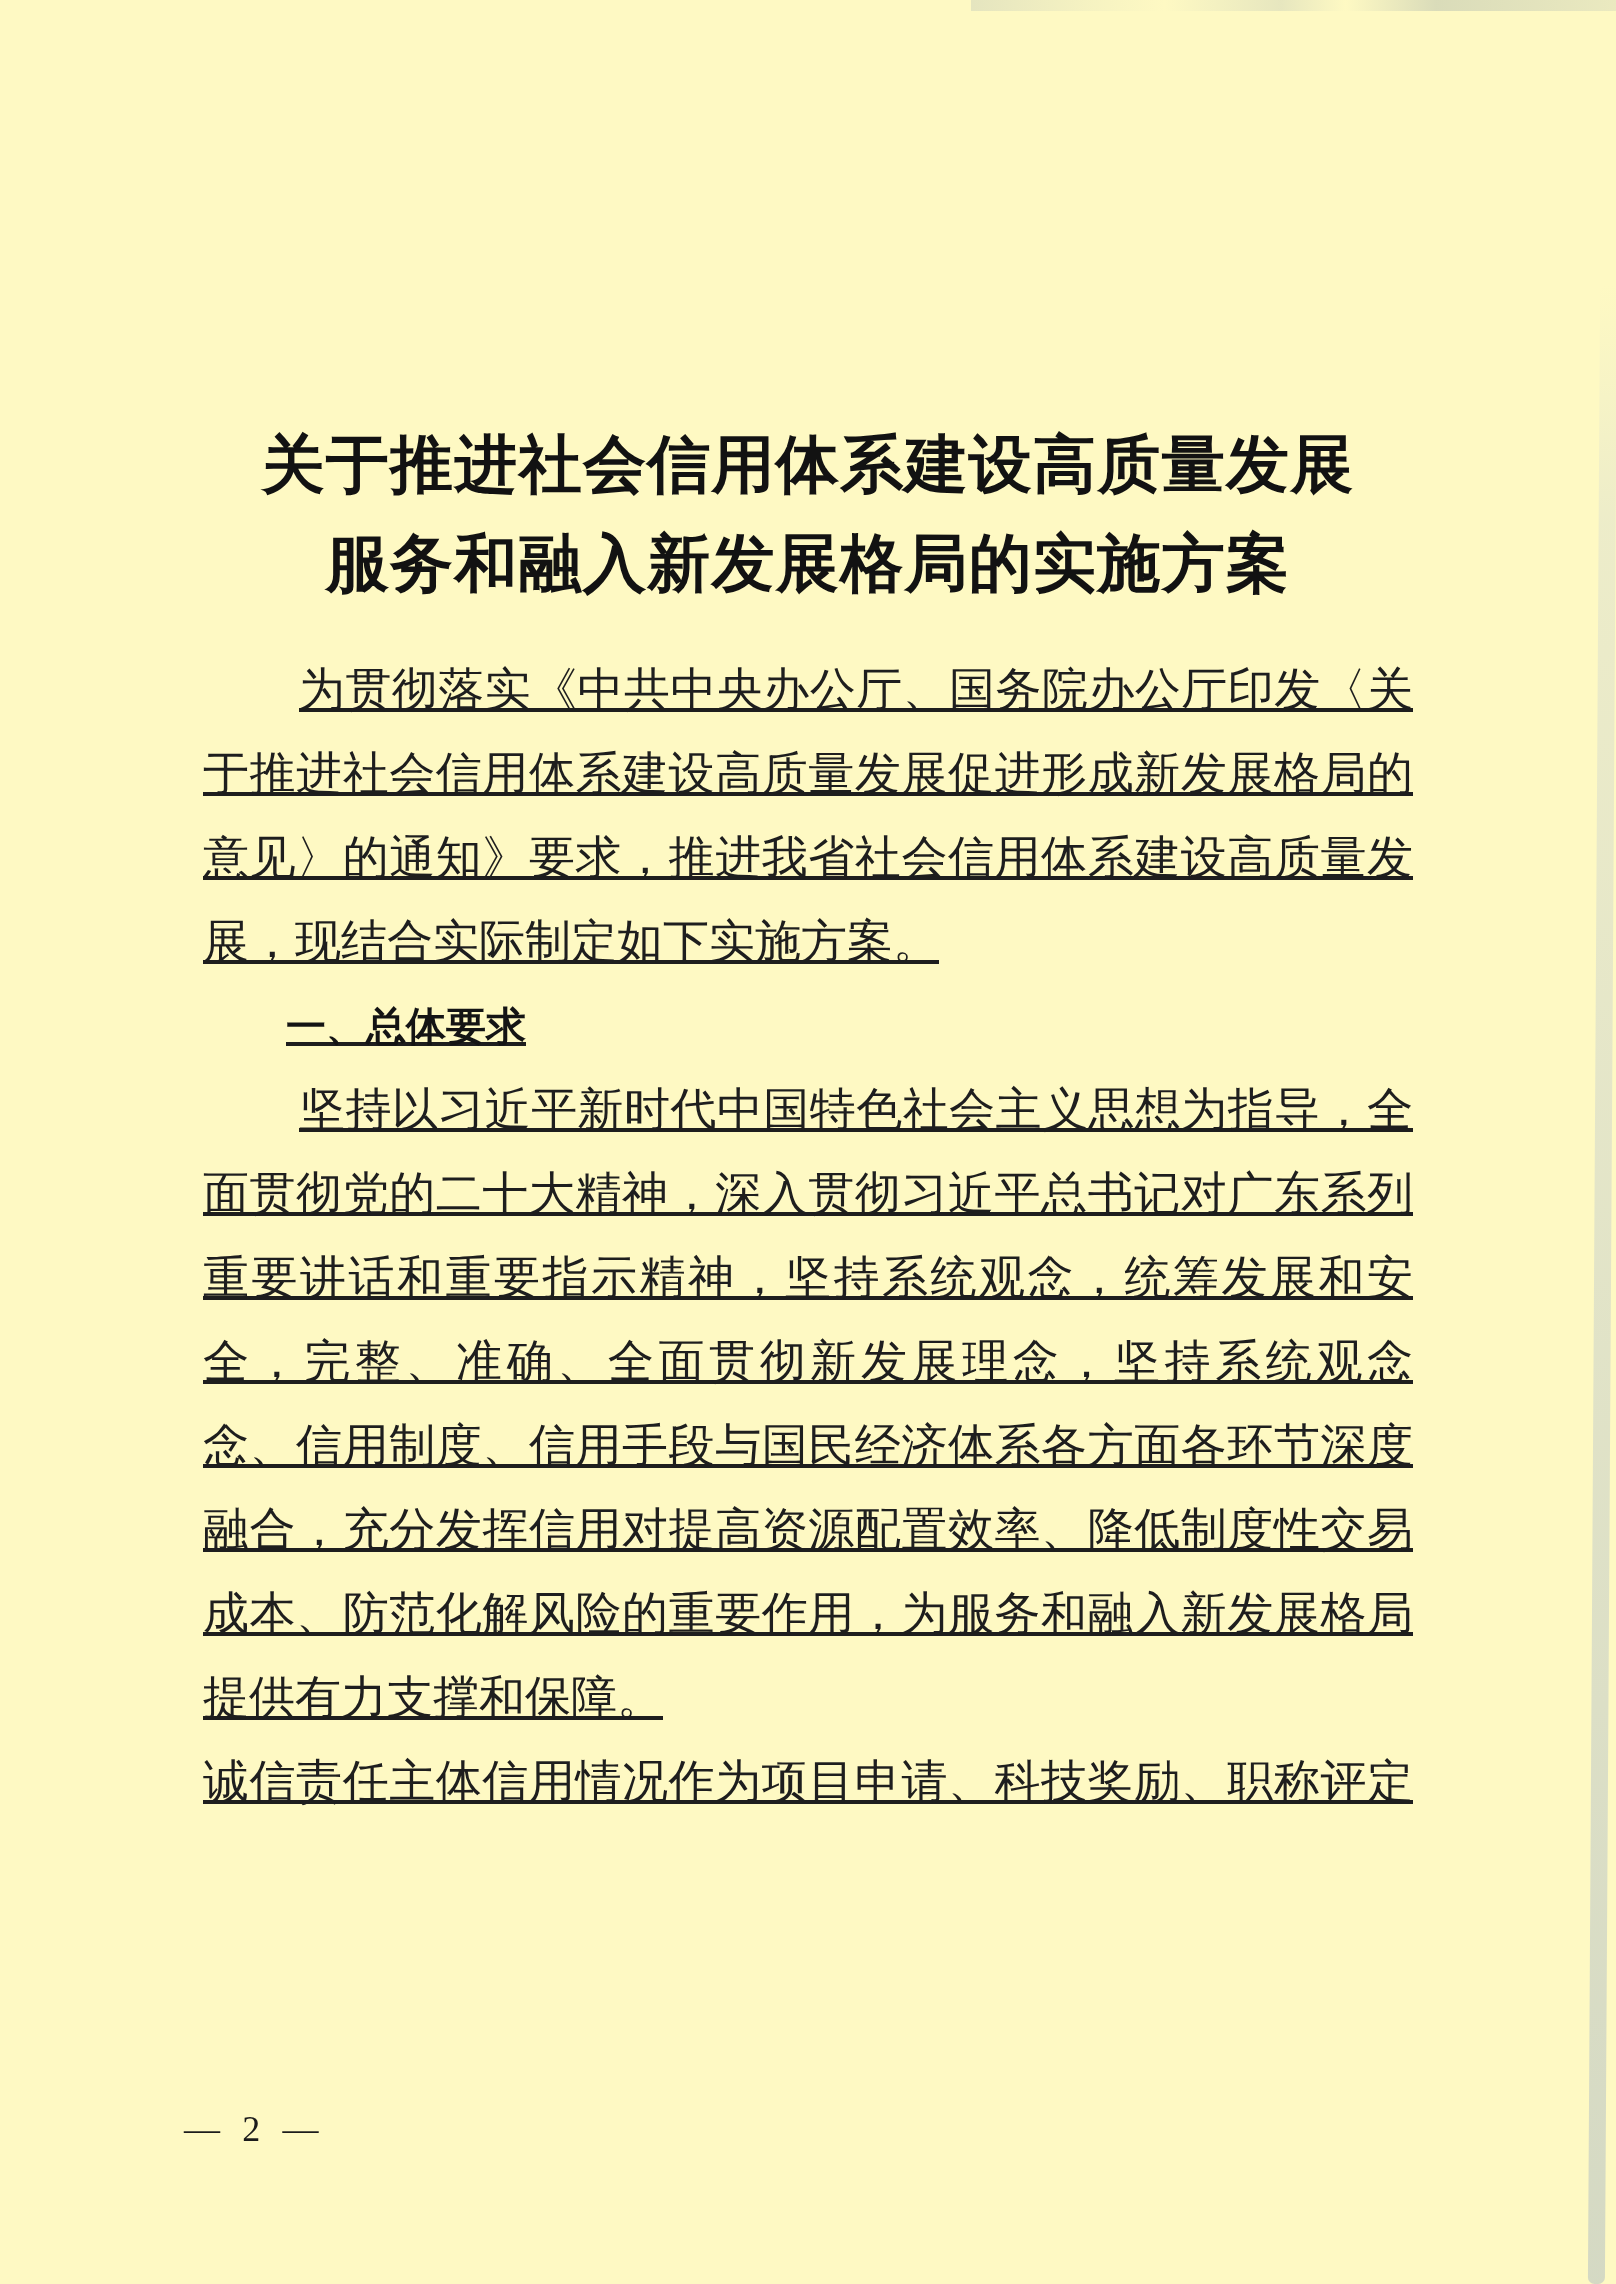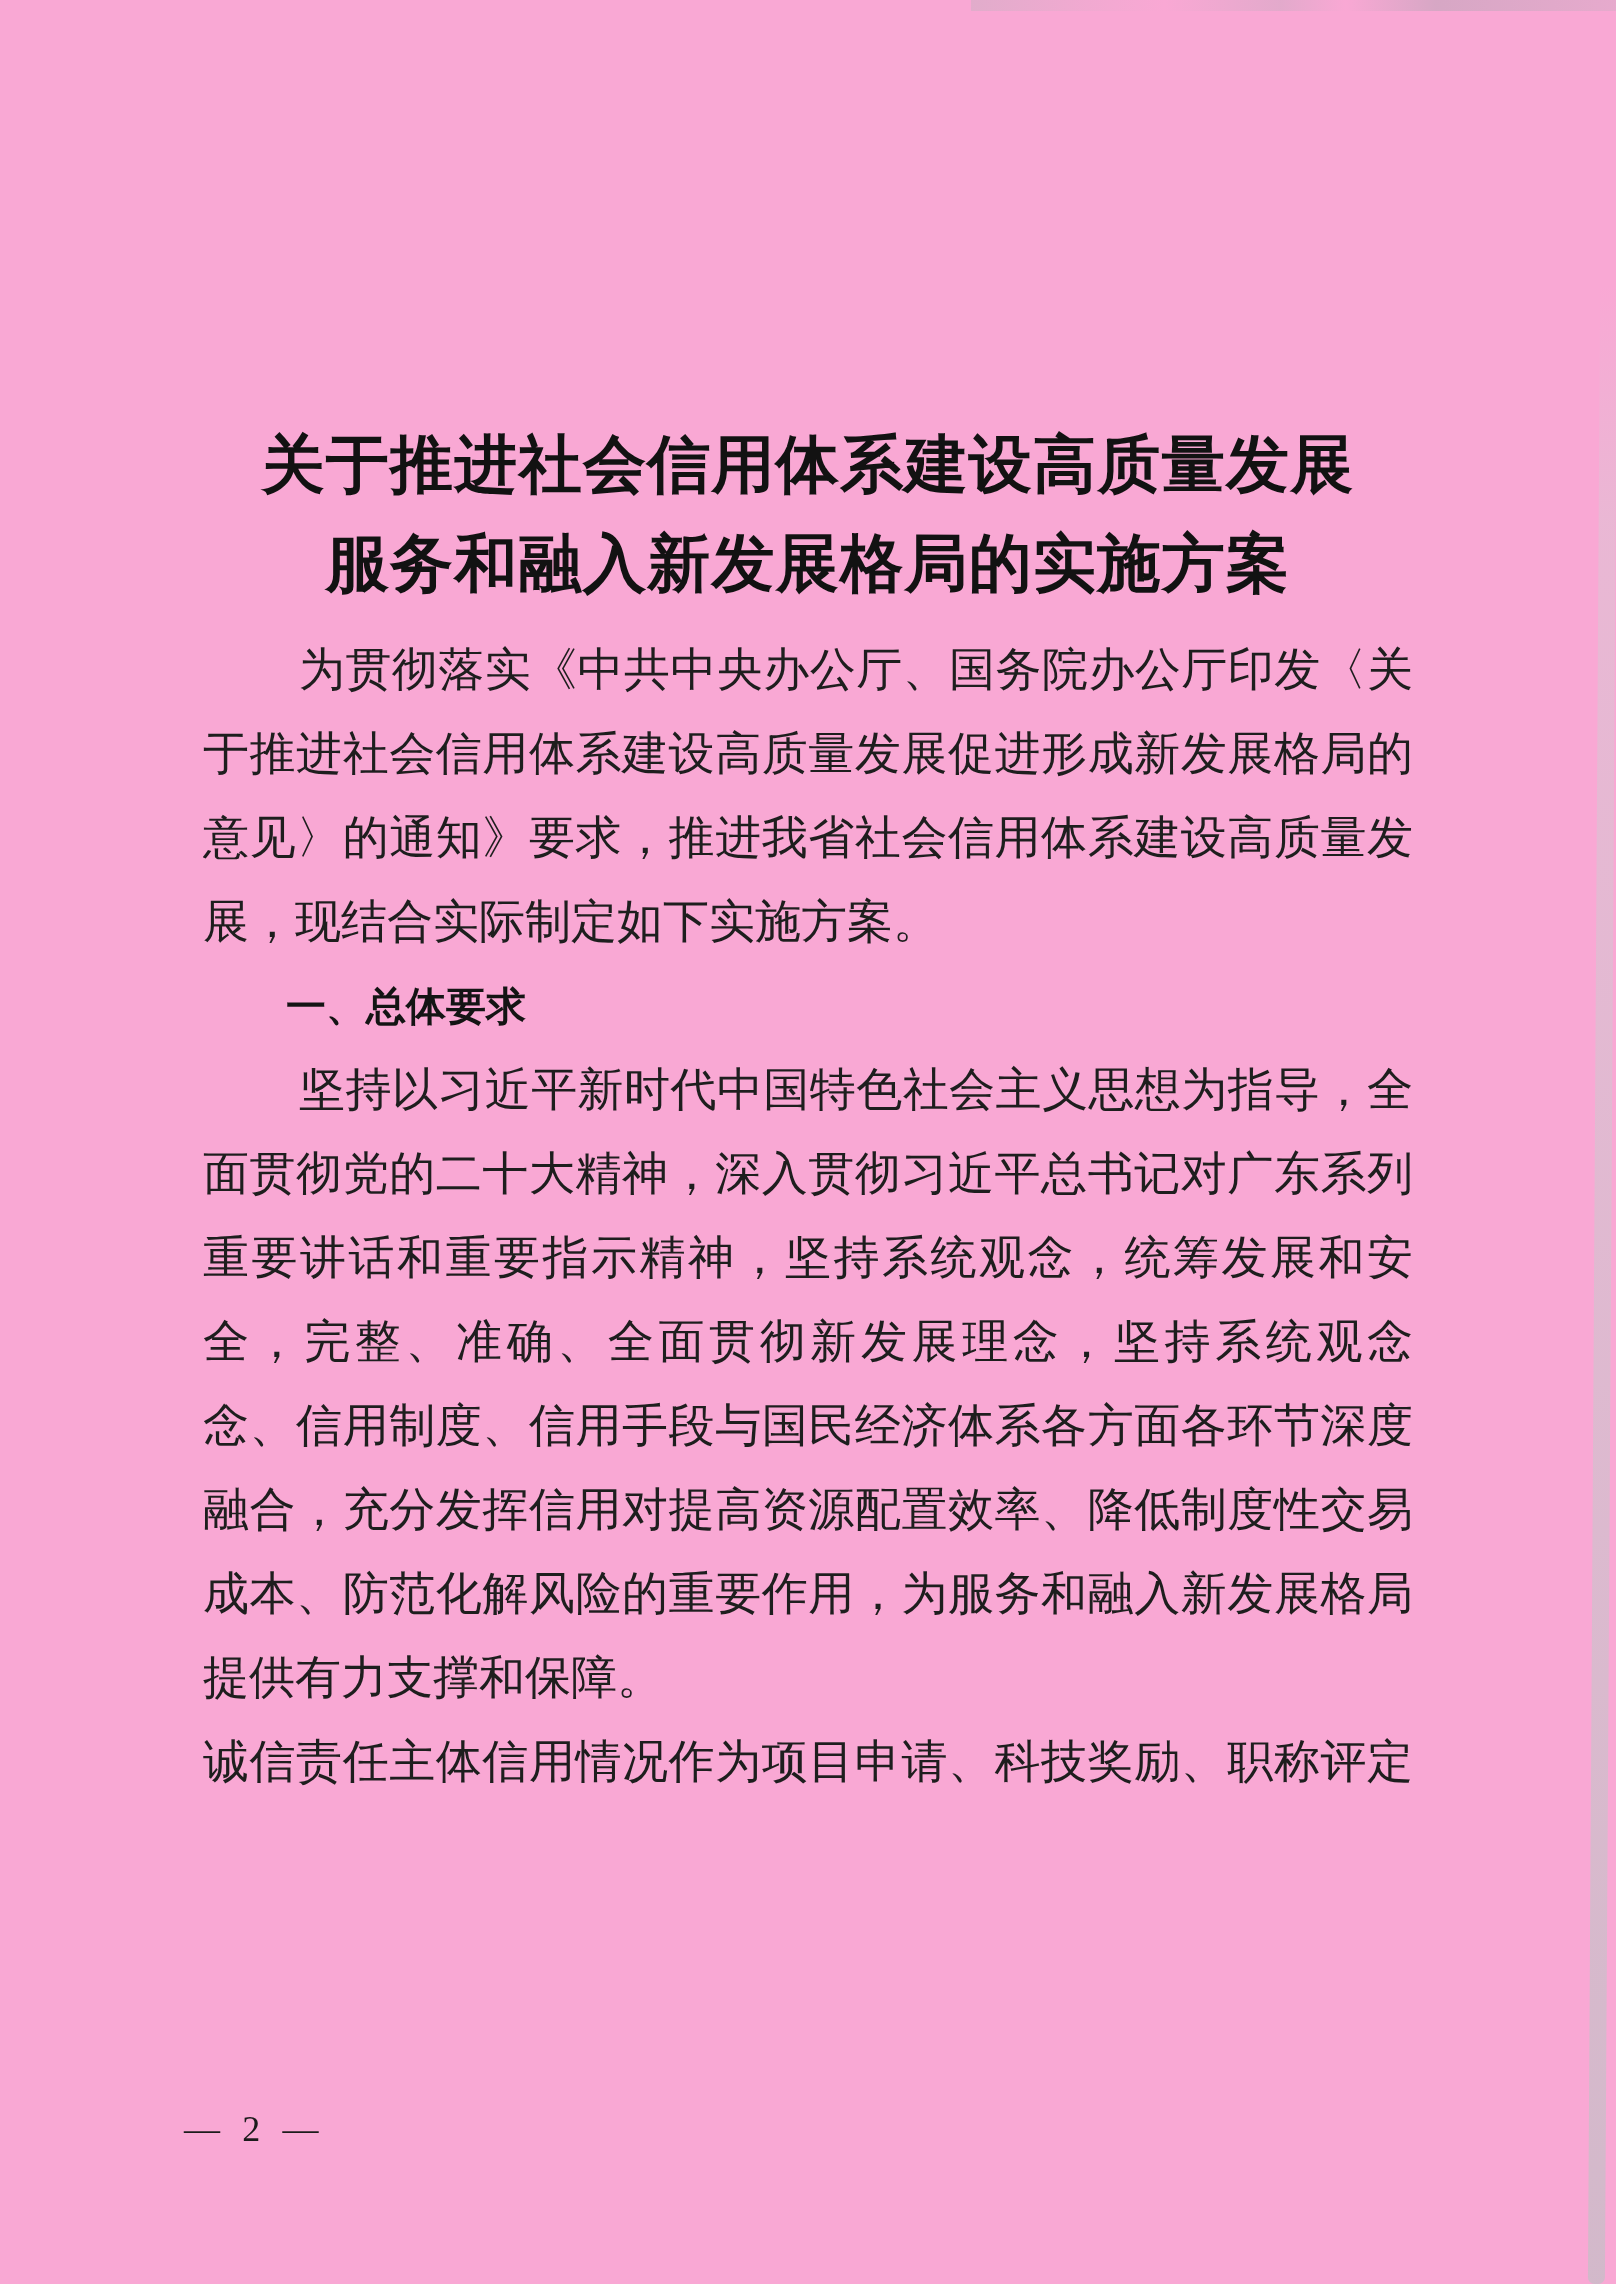--- a/index.html
+++ b/index.html
@@ -8,21 +8,21 @@
     width: 1616px;
     height: 2284px;
     position: relative;
     font-family: "Liberation Serif", serif;
     color: #1b1b1b;
     overflow: hidden;
   }
   .page {
     position: absolute;
     inset: 0;
-    background: #f9a8d4;
+    background: #fef9c3;
   }
   
   .artifact-top {
     position: absolute;
     top: 0;
     left: 971px;
     width: 646px;
     height: 10.6px;
     background:
       linear-gradient(90deg,
@@ -59,26 +59,27 @@
     font-family: "Liberation Serif", "DejaVu Serif", serif;
     font-weight: 900;
     font-size: 63px;
     line-height: 99px;
     letter-spacing: 1.3px;
     color: #121212;
   }
   
   .body-flow {
     position: absolute;
-    top: 628px;
+    top: 648px;
     left: 203px;
     width: 1210px;
     font-family: "Liberation Serif", "DejaVu Serif", serif;
     font-size: 46px;
     color: #1e1e1e;
+    text-decoration: underline;
   }
   .line {
     height: 84px;
     line-height: 84px;
     overflow: hidden;
   }
   .just {
     text-align: justify;
     text-align-last: justify;
     text-justify: inter-character;

